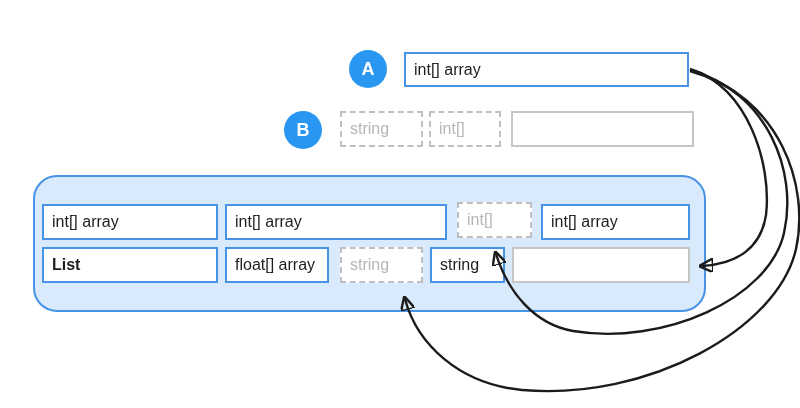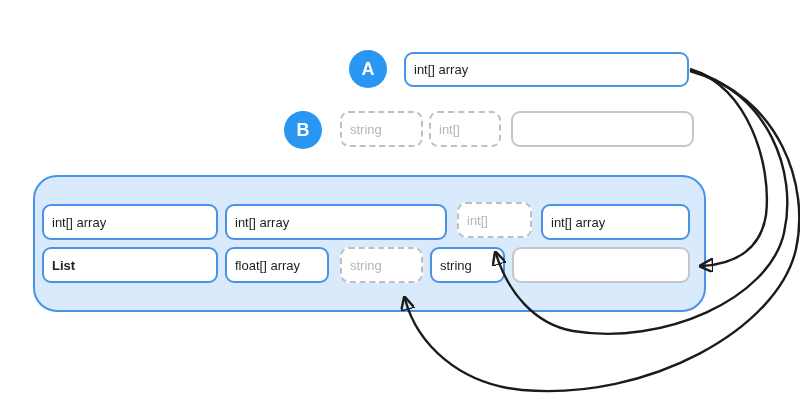--- a/index.html
+++ b/index.html
@@ -15,24 +15,24 @@
   .badge {
     position: absolute; width: 38px; height: 38px; border-radius: 50%;
     background: #2997f1; color: #ffffff;
     font-size: 18px; font-weight: bold;
     display: flex; align-items: center; justify-content: center;
     user-select: none;
   }
   .block {
     position: absolute; height: 36px;
     background: #ffffff;
-    border: 2px solid #4793e6; border-radius: 9px;
+    border: 2px solid #4793e6; border-radius: 0;
     display: flex; align-items: center;
     padding-left: 8px;
-    font-size: 13px; color: #1e1e1e;
+    font-size: 16px; color: #1e1e1e;
     white-space: nowrap; overflow: hidden;
   }
   .block.ghost {
     border: 2px dashed #bfbfbf;
     color: #b6b6b6;
   }
   .block.empty {
     border: 2px solid #c6c6c6;
   }
   .pool {

